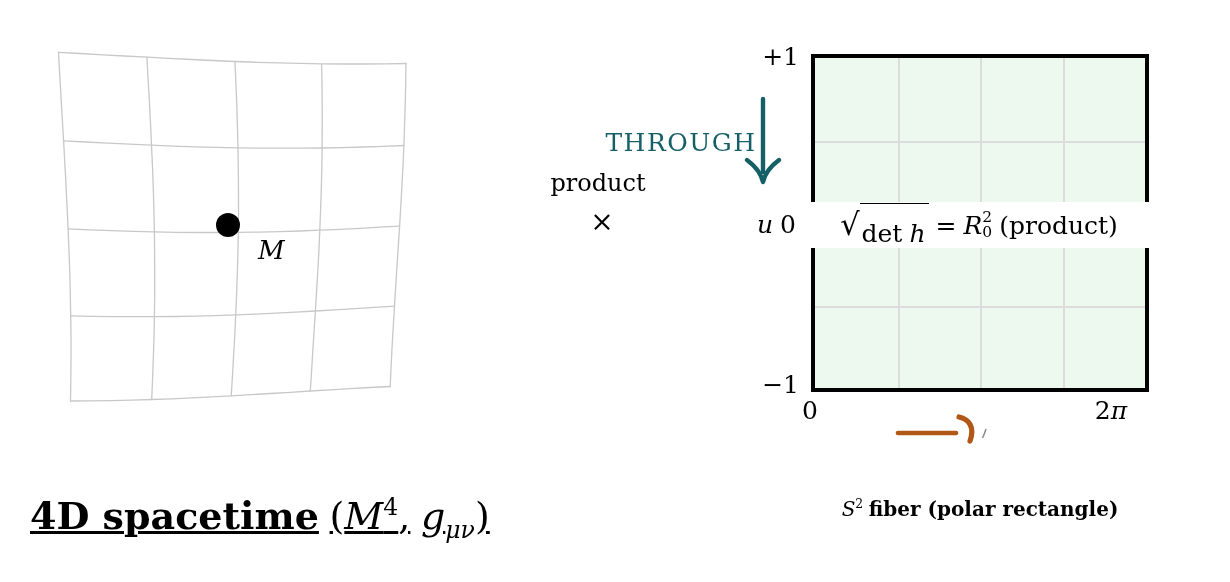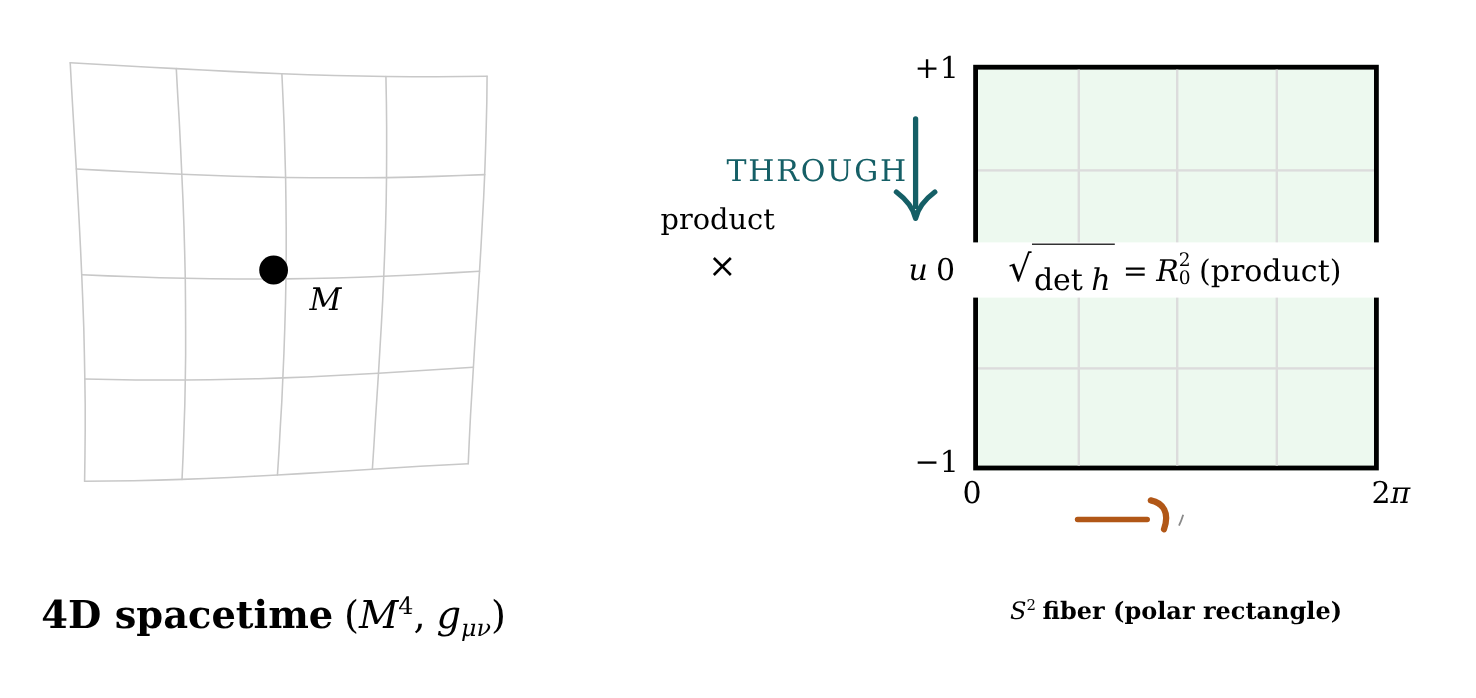--- a/index.html
+++ b/index.html
@@ -9,21 +9,21 @@
   }
   .stage svg{position:absolute;left:0;top:0;z-index:4;pointer-events:none;}
   .lbl{position:absolute;white-space:nowrap;line-height:1.15;}
   .ctr{text-align:center;}
   .rt{text-align:right;}
   .it{font-style:italic;}
   .bf{font-weight:bold;}
   
   .m-label{left:258px;top:236px;font-size:26px;font-style:italic;z-index:5;}
   .cap-l1{left:60px;top:437px;width:336px;font-size:26px;z-index:5;}
-  .cap-l2{left:30px;top:494px;width:396px;font-size:32px;z-index:5;}
+  .cap-l2{left:30px;top:494px;width:396px;font-size:38px;z-index:5;text-decoration:underline;}
   
   .through{left:601px;top:129px;width:160px;font-size:25px;letter-spacing:1.5px;color:var(--teal,#155f66);z-index:5;}
   .product{left:548px;top:170px;width:100px;font-size:24px;z-index:5;}
   .times{left:552px;top:206px;width:100px;font-size:28px;z-index:5;}
   
   .rect{
     position:absolute;left:811px;top:54px;width:338px;height:338px;box-sizing:border-box;
     border:4px solid #000;background:var(--rect-fill,#edf9ef);z-index:1;
   }
   .gl{position:absolute;background:var(--rect-grid,#dcdcdc);}
@@ -32,21 +32,21 @@
   .band{
     position:absolute;left:806px;top:202px;width:346px;height:46px;background:#ffffff;z-index:3;
     display:flex;align-items:center;justify-content:center;font-size:25px;white-space:nowrap;
   }
   .uzero{left:740px;top:205px;width:56px;height:40px;display:flex;align-items:center;
     justify-content:flex-end;gap:7px;font-size:25px;z-index:5;}
   .tick{font-size:25px;z-index:5;}
   .t-p1{left:755px;top:43px;width:44px;}
   .t-m1{left:755px;top:371px;width:44px;}
   .t-x0{left:800px;top:397px;width:20px;}
-  .t-2pi{left:1137px;top:397px;width:44px;}
+  .t-2pi{left:1089px;top:397px;width:44px;}
   .cap-r1{left:812px;top:438px;width:336px;font-size:26px;z-index:5;}
   .cap-r2{left:770px;top:497px;width:420px;font-size:20px;z-index:5;}
   
   .sqrt-sign{font-size:1.22em;line-height:0.75;font-style:normal;}
   .radicand{border-top:1.6px solid currentColor;padding:15px 3px 0 2px;}
   .supsub{display:inline-flex;flex-direction:column;align-items:flex-start;
     vertical-align:-0.45em;line-height:1.0;font-size:0.62em;font-style:normal;}
   sup,sub{font-size:0.62em;}
   .sp{display:inline-block;width:0.28em;}
 </style>

